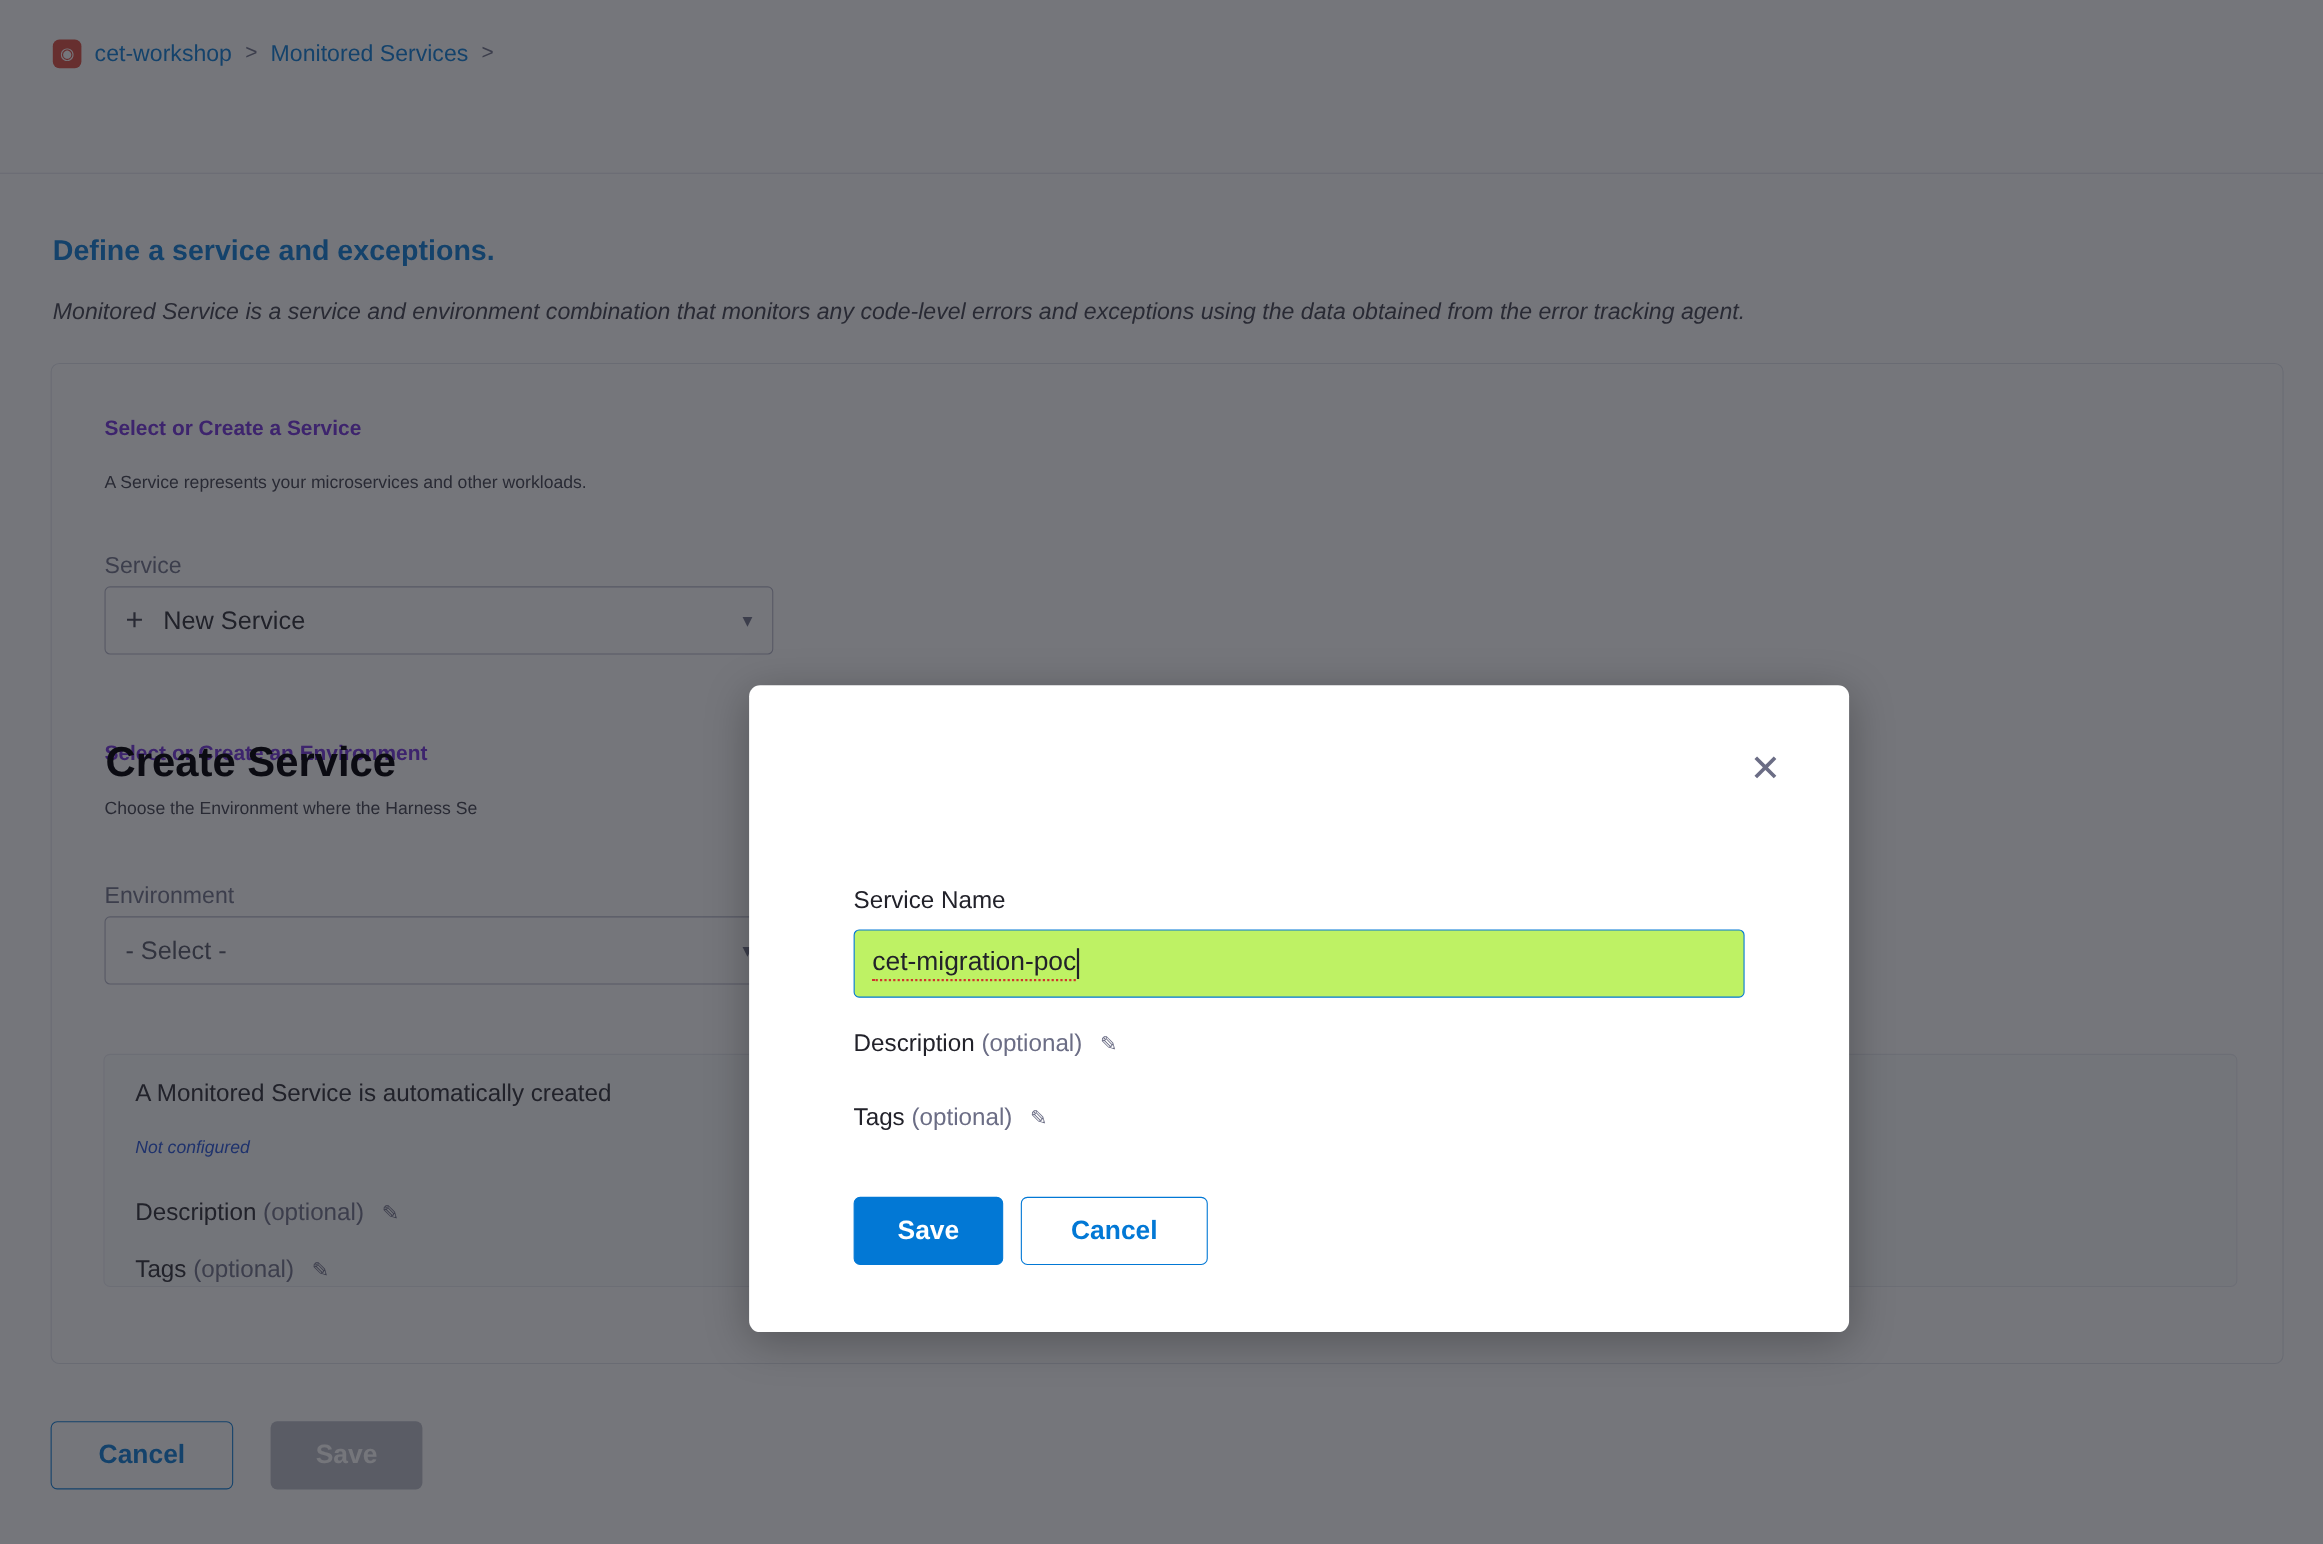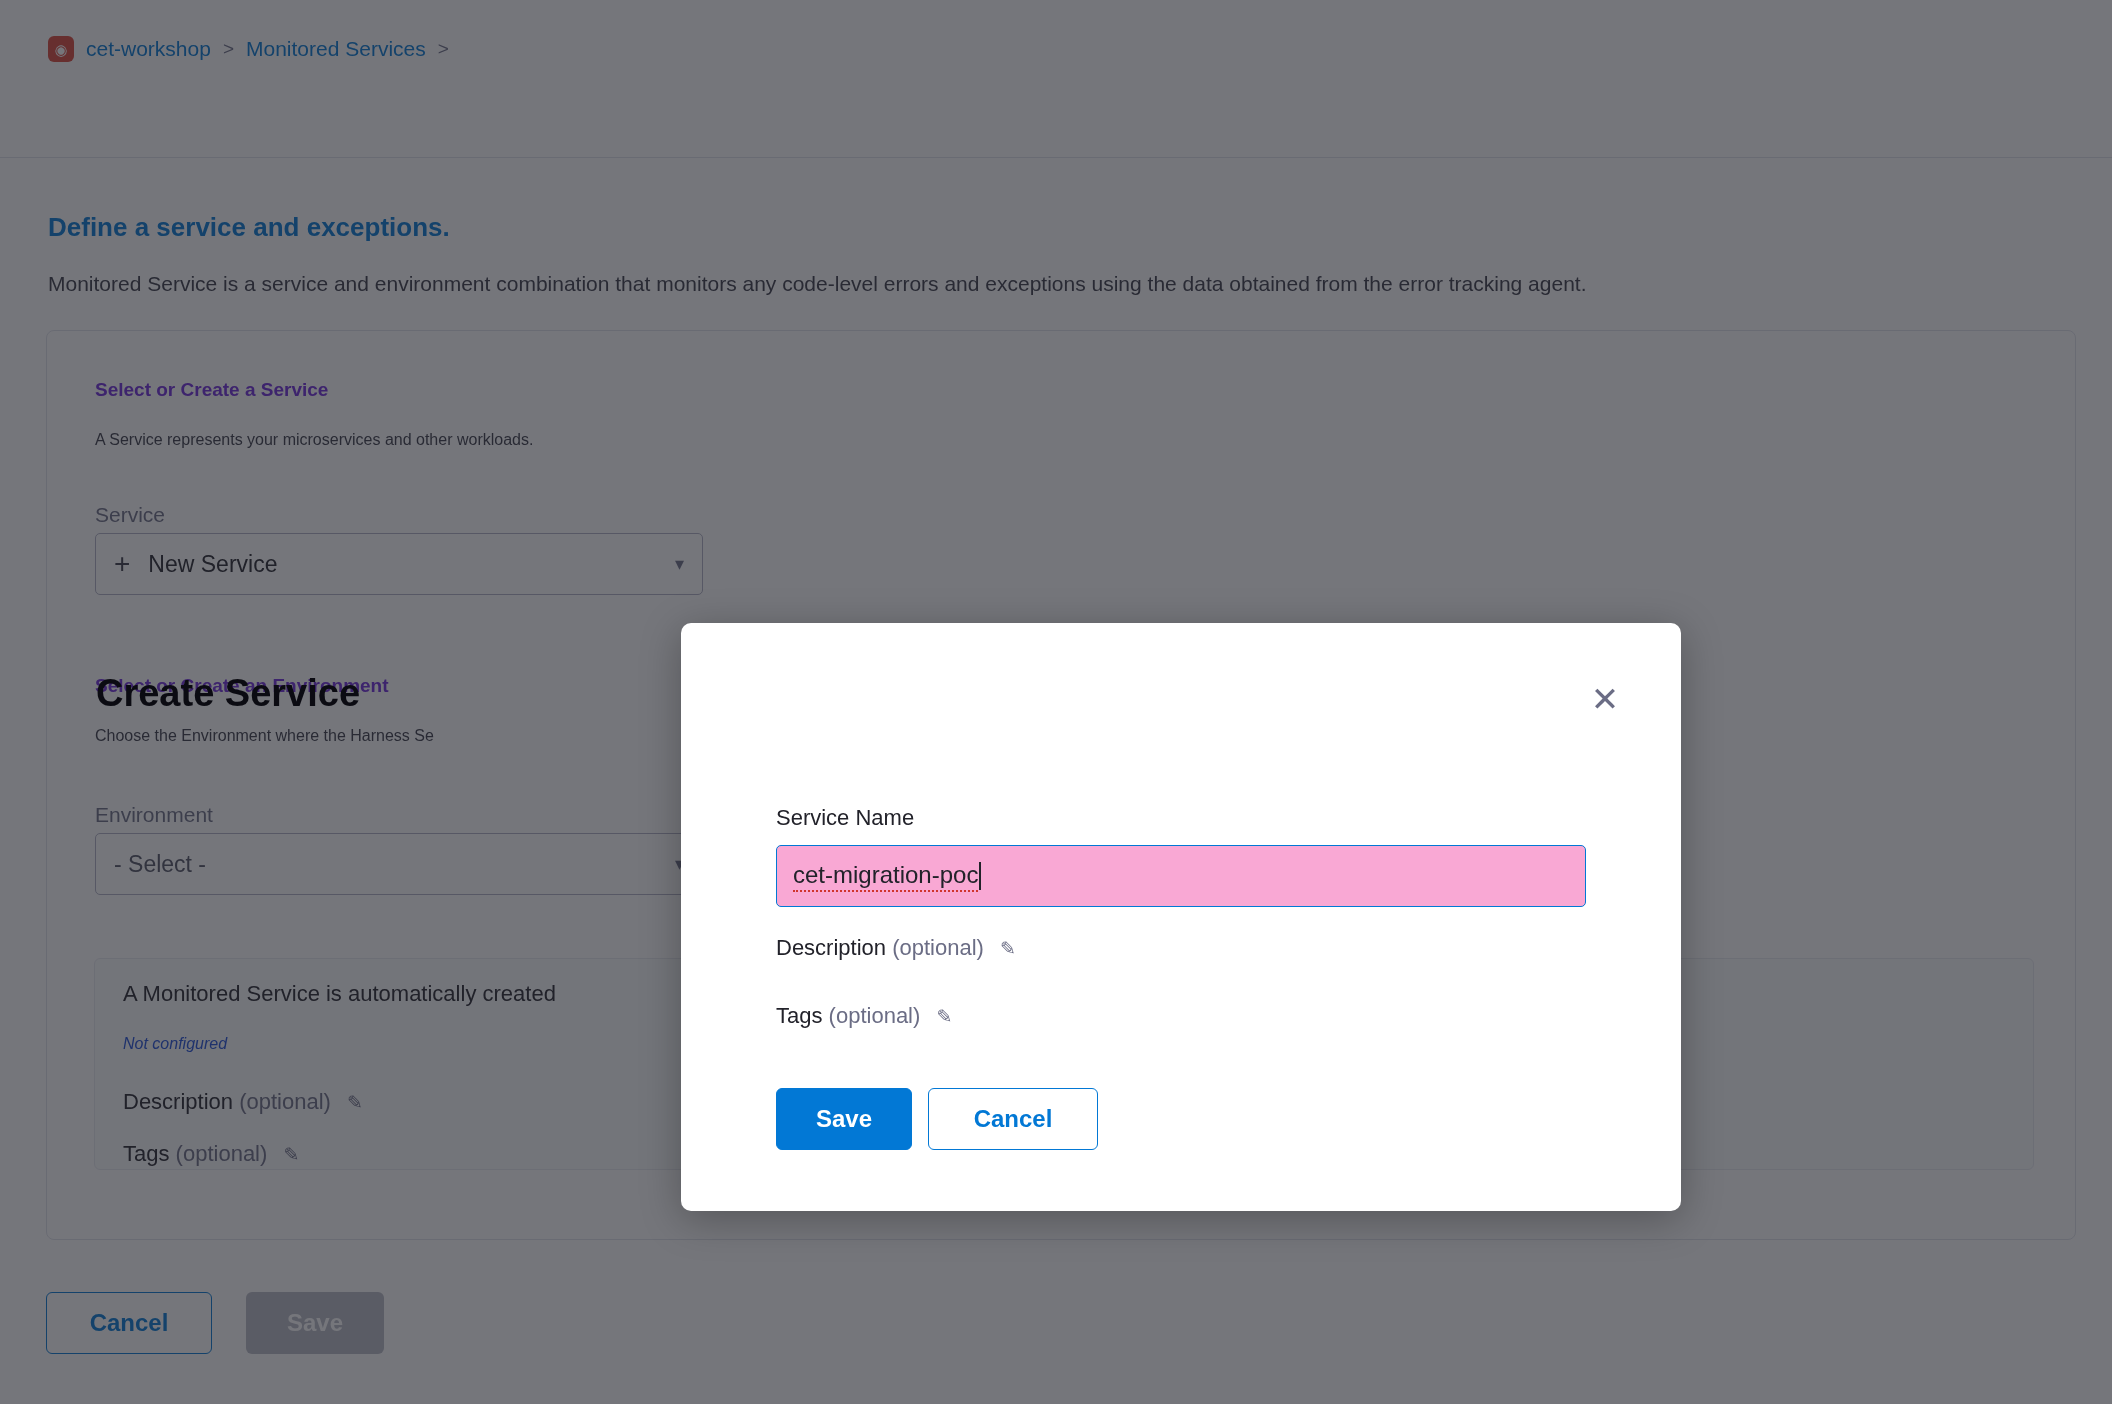--- a/index.html
+++ b/index.html
@@ -77,20 +77,21 @@
     left: 48px; top: 212px;
     font-size: 26px;
     font-weight: bold;
     color: #0278d5;
   }
   .section-sub {
     position: absolute;
     left: 48px; top: 272px;
     font-size: 21px;
     color: #383946;
+    font-style: italic;
   }
 
   .card {
     position: absolute;
     left: 46px; top: 330px;
     width: 2030px;
     height: 910px;
     border: 1px solid #e0e3eb;
     border-radius: 8px;
     background: #ffffff;
@@ -238,21 +239,21 @@
     color: #22222a;
   }
 
   .text-input {
     position: absolute;
     left: 776px; top: 845px;
     width: 810px;
     height: 62px;
     border: 1px solid #0278d5;
     border-radius: 5px;
-    background: #f9a8d4;
+    background: #bef264;
     display: flex;
     align-items: center;
     padding: 0 16px;
     font-size: 24px;
     color: #22222a;
   }
   .text-input .typed {
     border-bottom: 2px dotted #d0342c;
     padding-bottom: 1px;
   }

